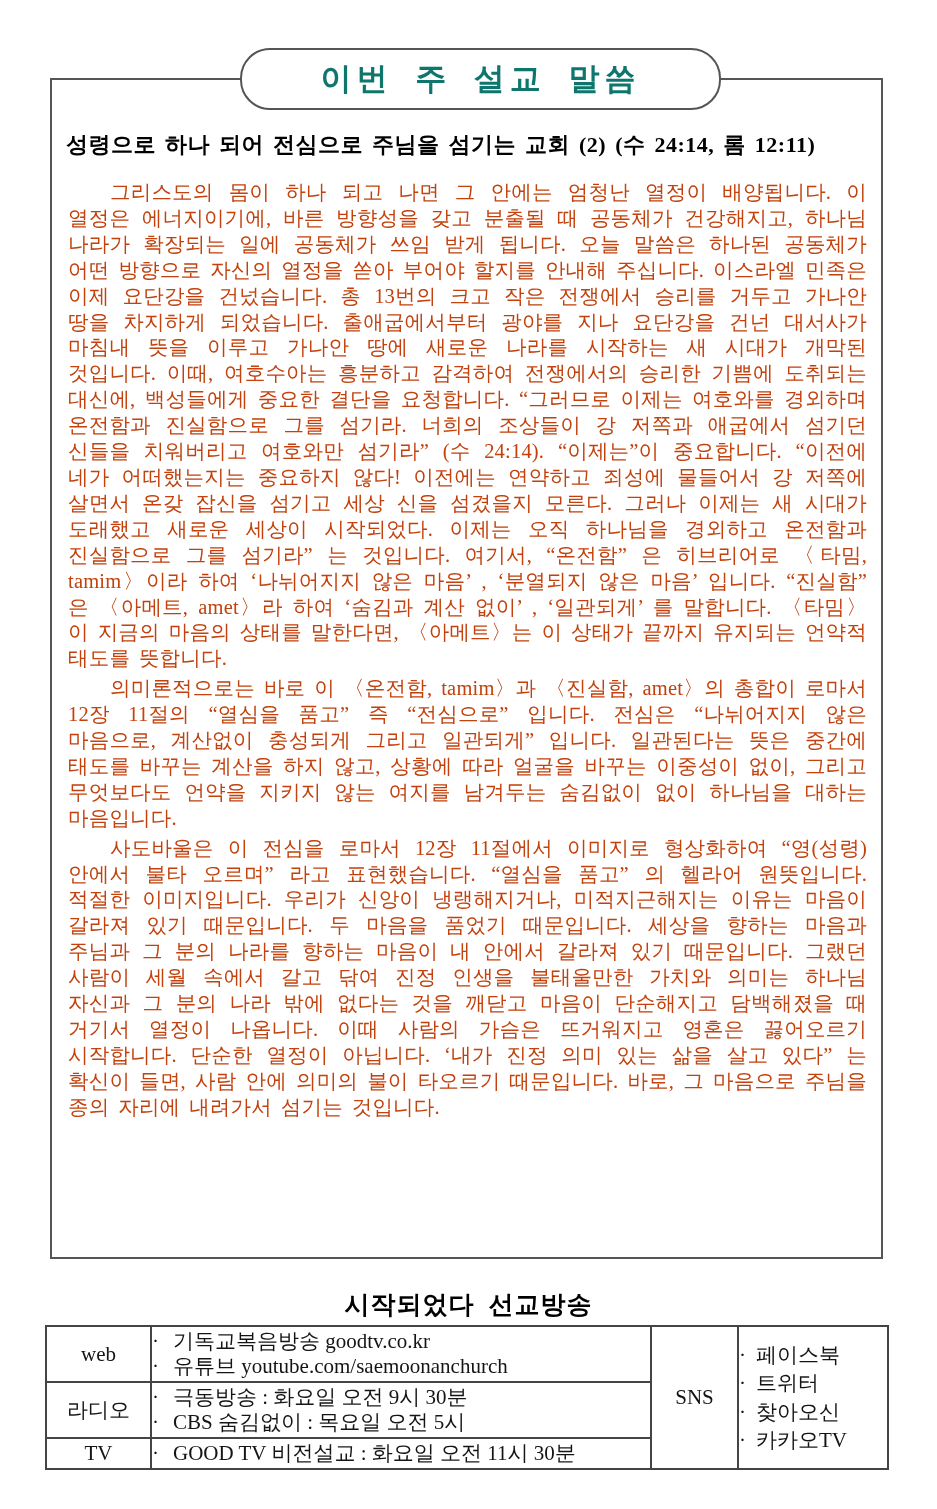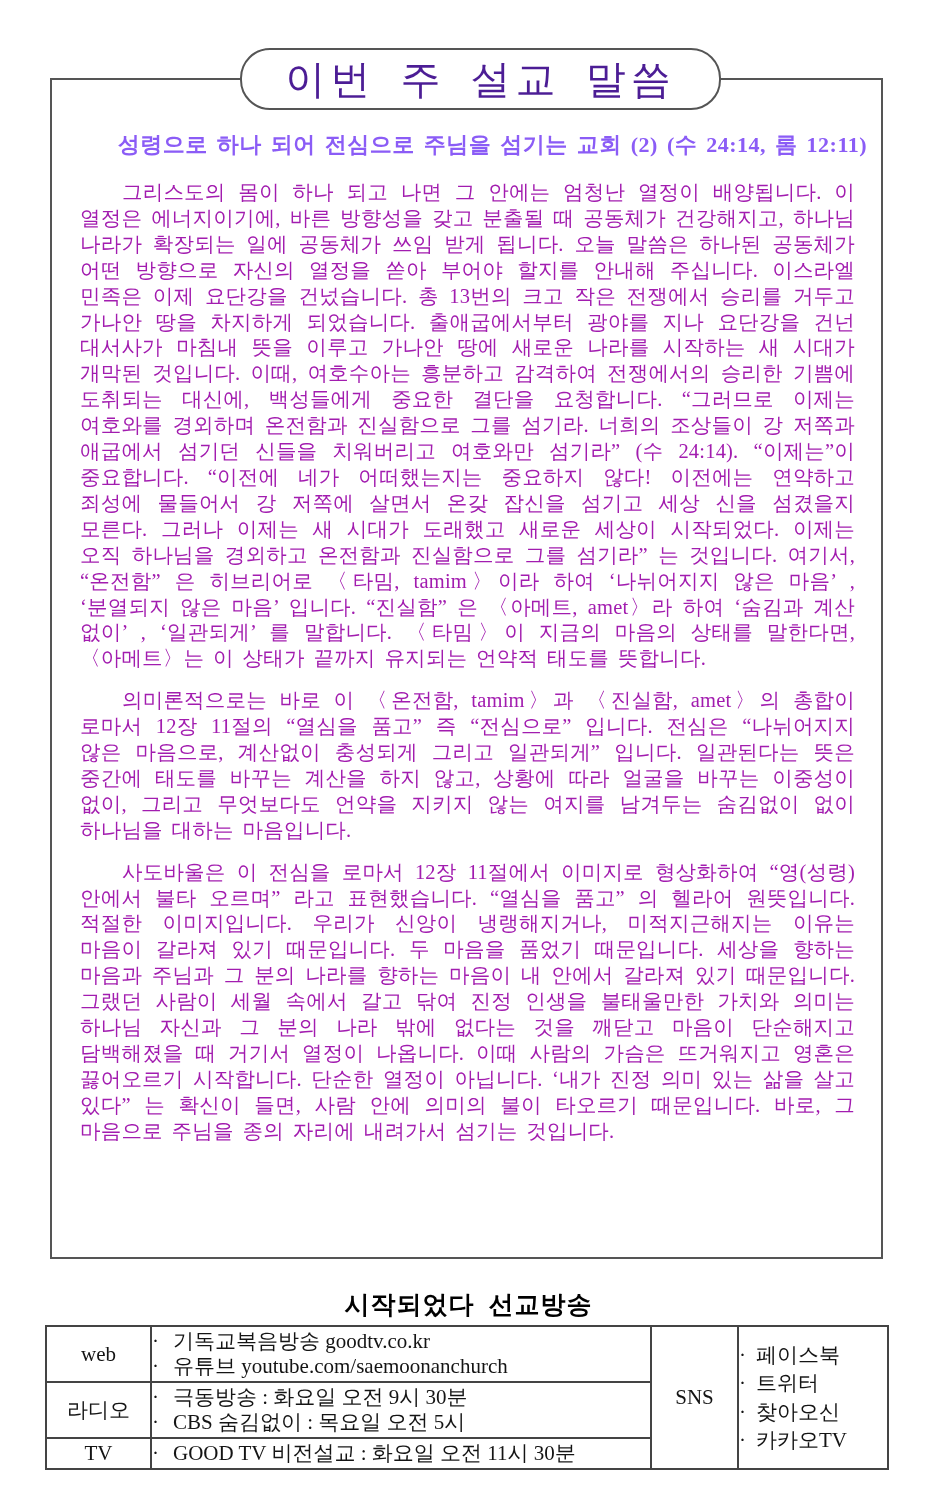--- a/index.html
+++ b/index.html
@@ -15,61 +15,61 @@
   .title-pill {
     position: absolute;
     left: 240px; top: 48px;
     width: 477px; height: 58px;
     background: #ffffff;
     border: 2px solid #555;
     border-radius: 30px;
     z-index: 2;
     display: flex; align-items: center; justify-content: center;
     font-family: "Liberation Sans", "DejaVu Sans", sans-serif;
-    font-weight: normal;
-    font-size: 40px;
+    font-weight: bold;
+    font-size: 31px;
     letter-spacing: 5px;
     word-spacing: 9px;
-    color: #4c1d95;
+    color: #0f766e;
   }
 
   
   .main-box {
     position: absolute;
     left: 50px; top: 78px;
     width: 833px; height: 1181px;
     border: 2px solid #555;
     background: #fff;
     z-index: 1;
     box-sizing: border-box;
   }
 
   .sermon-title {
     margin: 50px 14px 20px 14px;
-    text-align: right;
+    text-align: left;
     font-weight: bold;
     font-size: 22px;
     letter-spacing: 0.5px;
     word-spacing: 3px;
-    color: #8b5cf6;
+    color: #000000;
     white-space: nowrap;
   }
 
   .body-text { padding: 0 10px 0 12px; }
 
   .body-text p {
-    margin: 16px;
+    margin: 4px;
     font-size: 20.5px;
     line-height: 25.9px;
     text-align: justify;
     text-indent: 42px;
     word-spacing: 3.5px;
     letter-spacing: 0.2px;
     word-break: keep-all;
-    color: #a21caf;
+    color: #c2410c;
   }
 
   
   .bcast-heading {
     position: absolute;
     left: 0; top: 1288px;
     width: 937px;
     text-align: center;
     font-family: "Liberation Sans", "DejaVu Sans", sans-serif;
     font-weight: bold;

